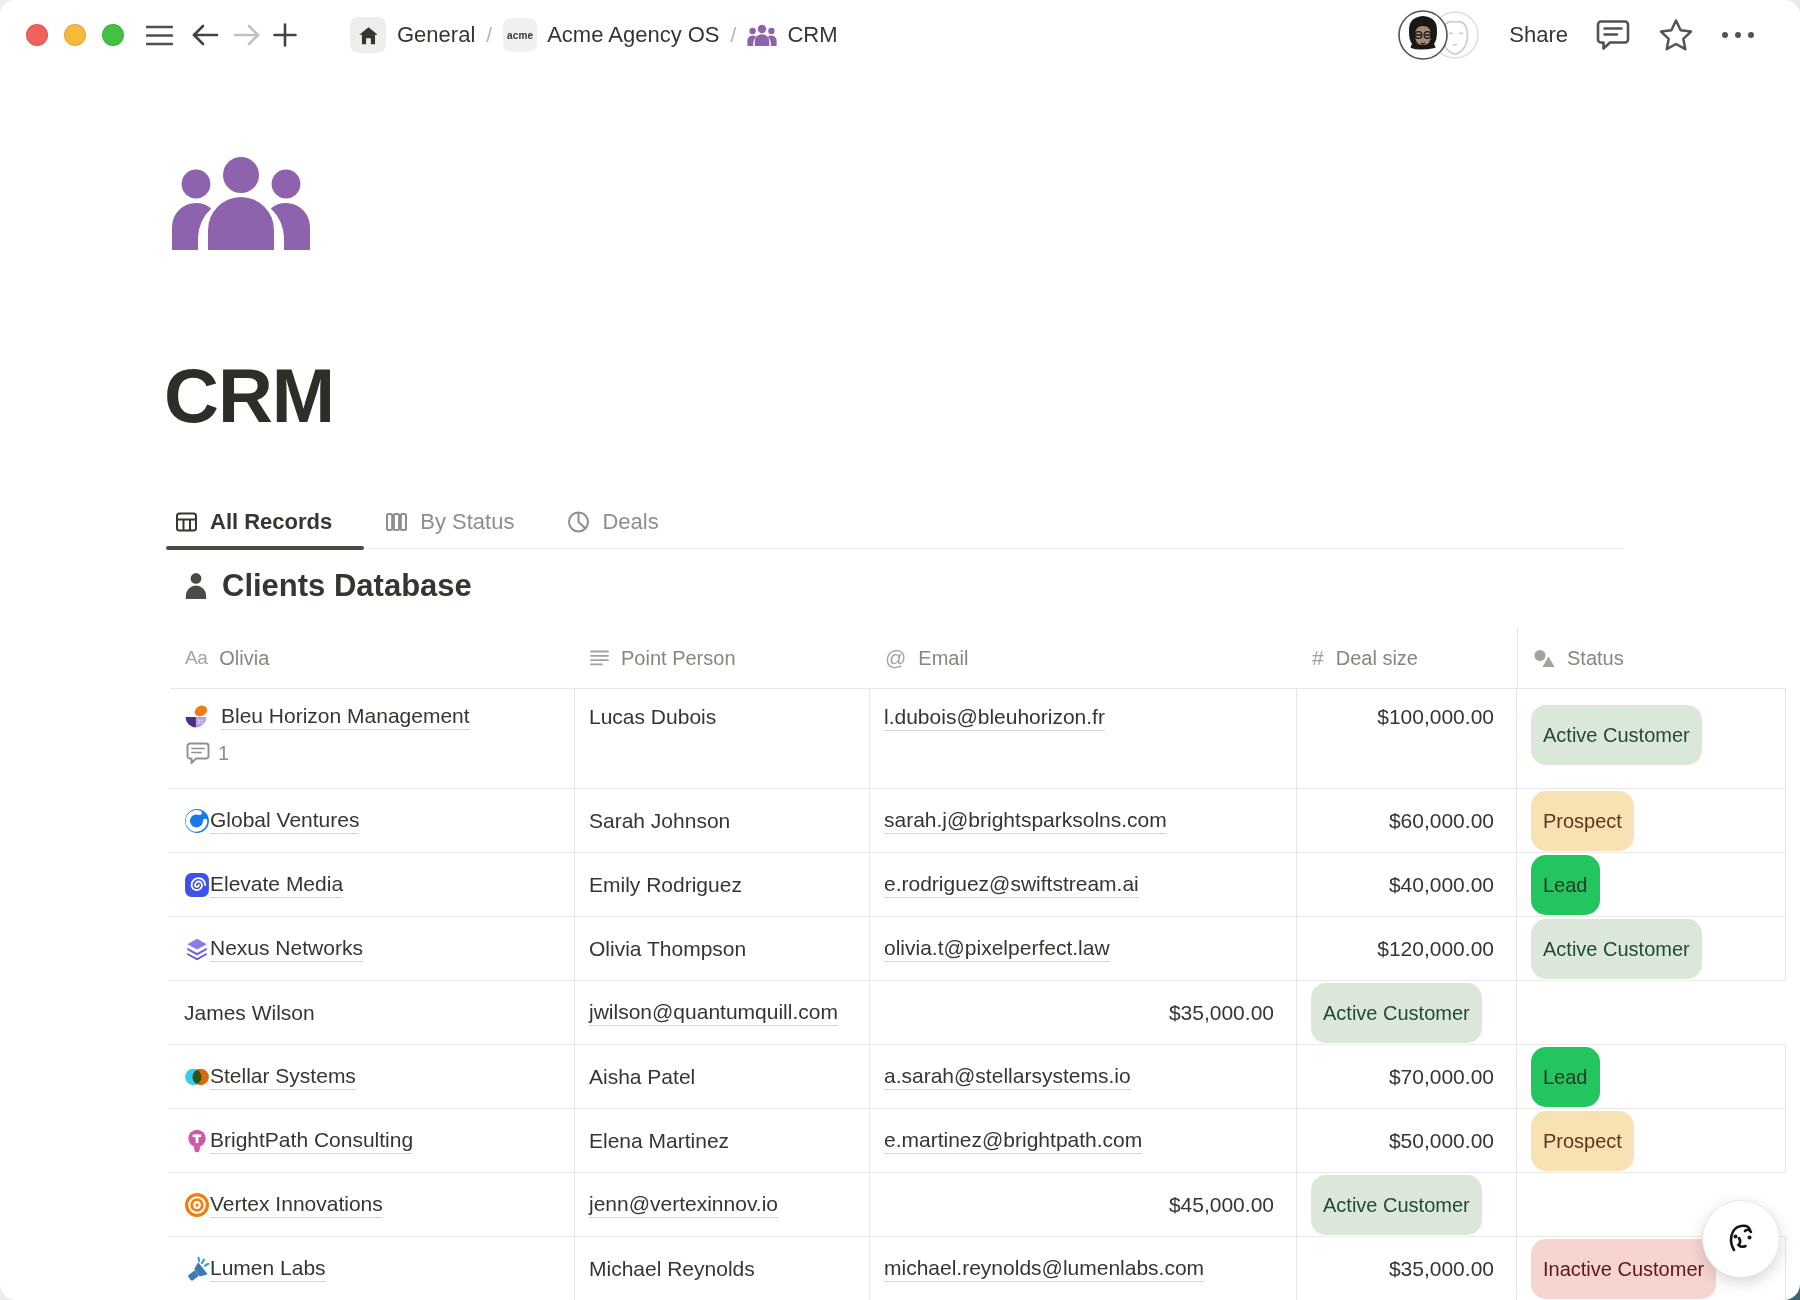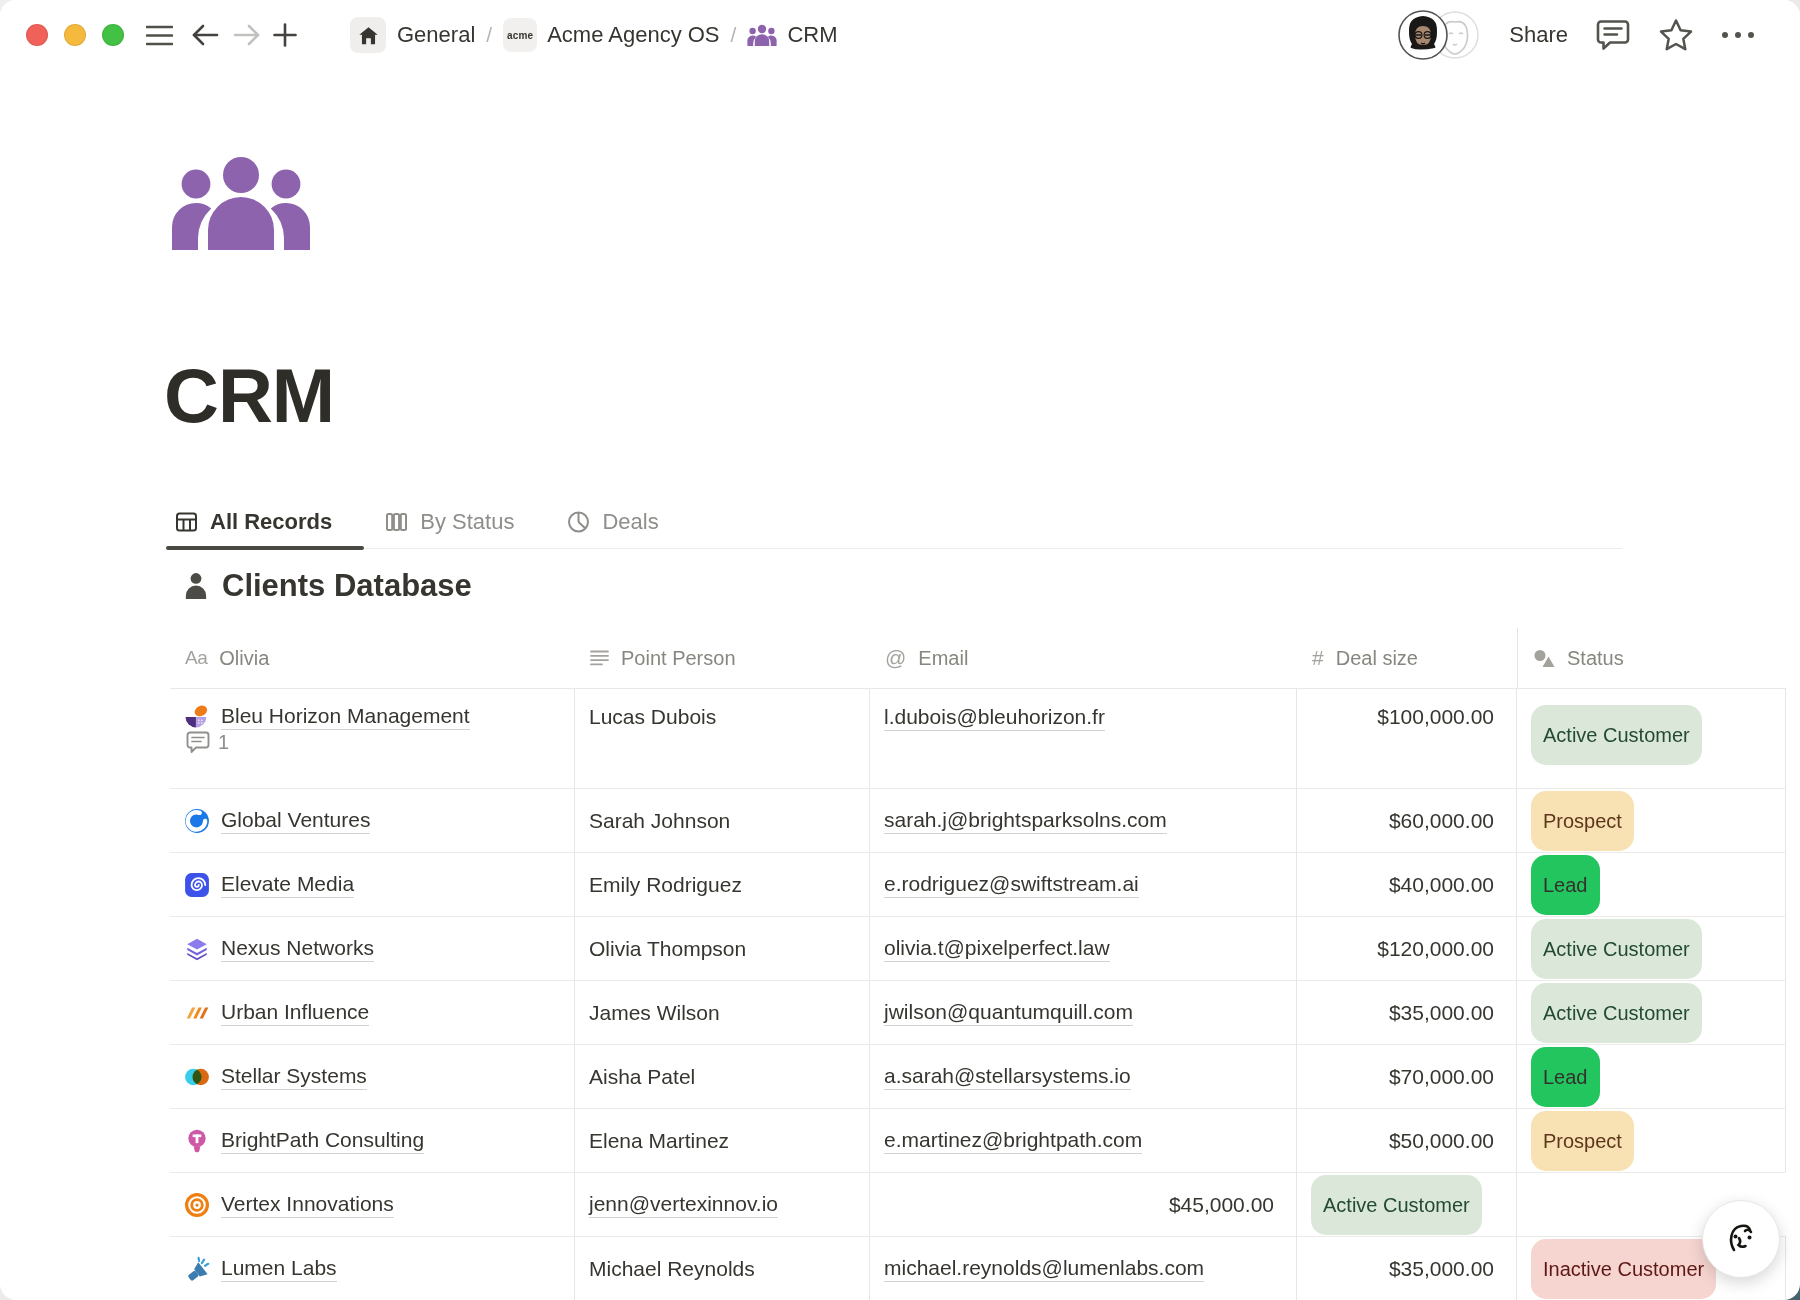--- a/index.html
+++ b/index.html
@@ -48,22 +48,22 @@
   .th .hicon{color:#a3a29d;display:flex;align-items:center;}
   .aa{font-size:19px;color:#a3a29d;letter-spacing:-.5px;}
   .hashsym,.atsym{font-size:21px;color:#a3a29d;}
 
   .trow{display:grid;grid-template-columns:405px 295px 427px 220px 269px;height:63px;border-bottom:1px solid #ebeae8;}
   .trow.tall{height:99px;}
   .cell{display:flex;align-items:center;padding-left:14px;font-size:21px;color:#37352f;overflow:hidden;white-space:nowrap;}
   .c-company,.c-person,.c-email,.c-deal{border-right:1px solid #e7e6e4;}
   .c-status{border-right:1px solid #e7e6e4;}
   .trow.tall .cell{align-items:flex-start;padding-top:16px;}
-  .c-company{gap:11px;}
-  .trow.tall .c-company{flex-direction:column;align-items:flex-start;gap:1px;padding-top:15px;}
+  .c-company{}
+  .trow.tall .c-company{flex-direction:column;align-items:flex-start;gap:12px;padding-top:15px;}
   .company-line{display:flex;align-items:center;gap:11px;}
   .link{color:#37352f;text-decoration:none;border-bottom:1.5px solid rgba(55,53,47,.22);padding-bottom:1px;font-weight:500;cursor:pointer;}
   .c-email .link{font-weight:400;}
   .c-deal{justify-content:flex-end;padding-right:22px;}
   .trow.tall .c-deal{justify-content:flex-end;}
   .comment-line{display:flex;align-items:center;gap:8px;color:#8f8e8a;font-size:20px;margin-left:2px;}
   .badge{display:inline-block;padding:17px 12px;border-radius:15px;font-size:20px;line-height:26px;text-align:right;}
   .badge.green{background:#dbe8d9;color:#234a33;}
   .badge.yellow{background:#f8e2b4;color:#5f351d;}
   .badge.gray{background:#22c55e;color:#34322e;}
@@ -381,30 +381,20 @@
       <div class="cell c-email">
           <a class="link">olivia.t@pixelperfect.law</a>
         </div>
       <div class="cell c-deal">$120,000.00</div>
       <div class="cell c-status">
           <span class="badge green">Active Customer</span>
         </div>
     </div>
 
     <div class="trow">
-      <div class="cell c-company">
-        <span class="clogo">
-          <svg width="26" height="26" viewBox="0 0 24 24">
-              <path d="M2.5 17 L7.5 7 H10.5 L5.5 17 Z" fill="#f6a33a"></path>
-              <path d="M8.5 17 L13.5 7 H16.5 L11.5 17 Z" fill="#ef8a1f"></path>
-              <path d="M14.5 17 L19.5 7 H22.5 L17.5 17 Z" fill="#e2711c"></path>
-            </svg>
-        </span>
-        <a class="link">Urban Influence</a>
-      </div>
       <div class="cell c-person">James Wilson</div>
       <div class="cell c-email">
           <a class="link">jwilson@quantumquill.com</a>
         </div>
       <div class="cell c-deal">$35,000.00</div>
       <div class="cell c-status">
           <span class="badge green">Active Customer</span>
         </div>
     </div>
 

